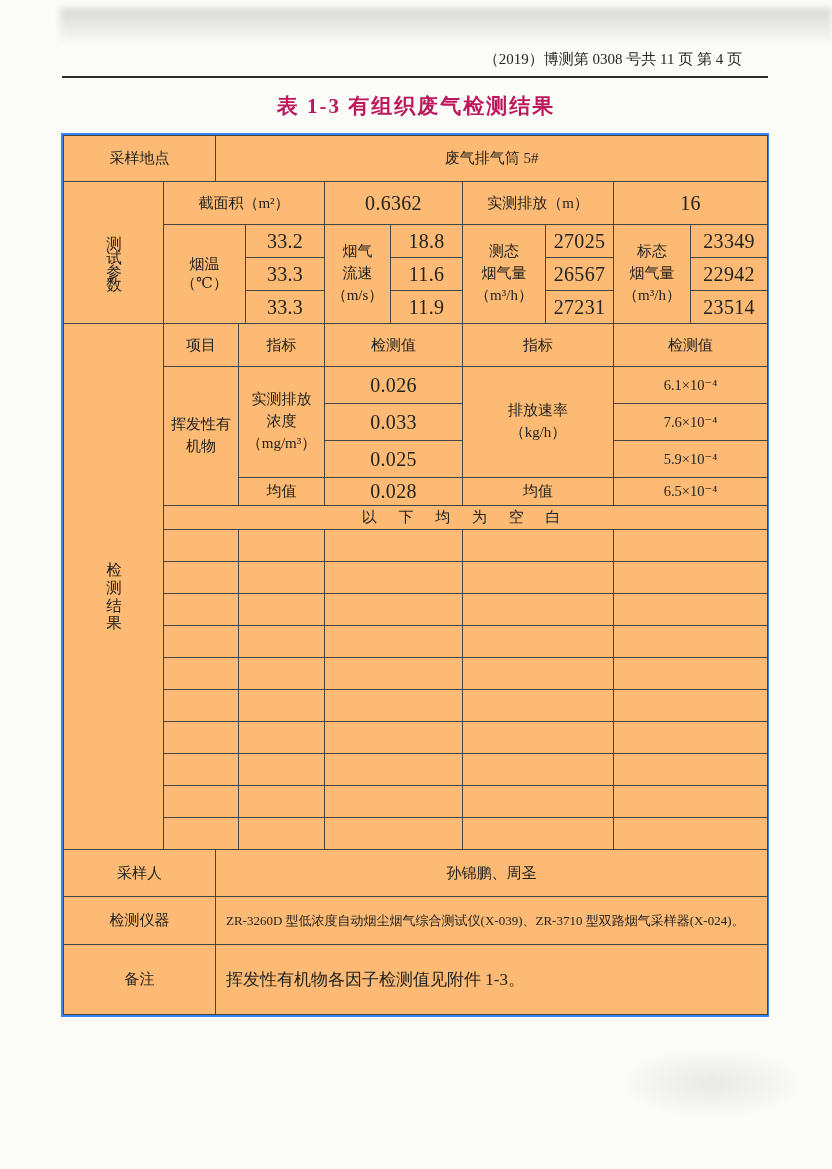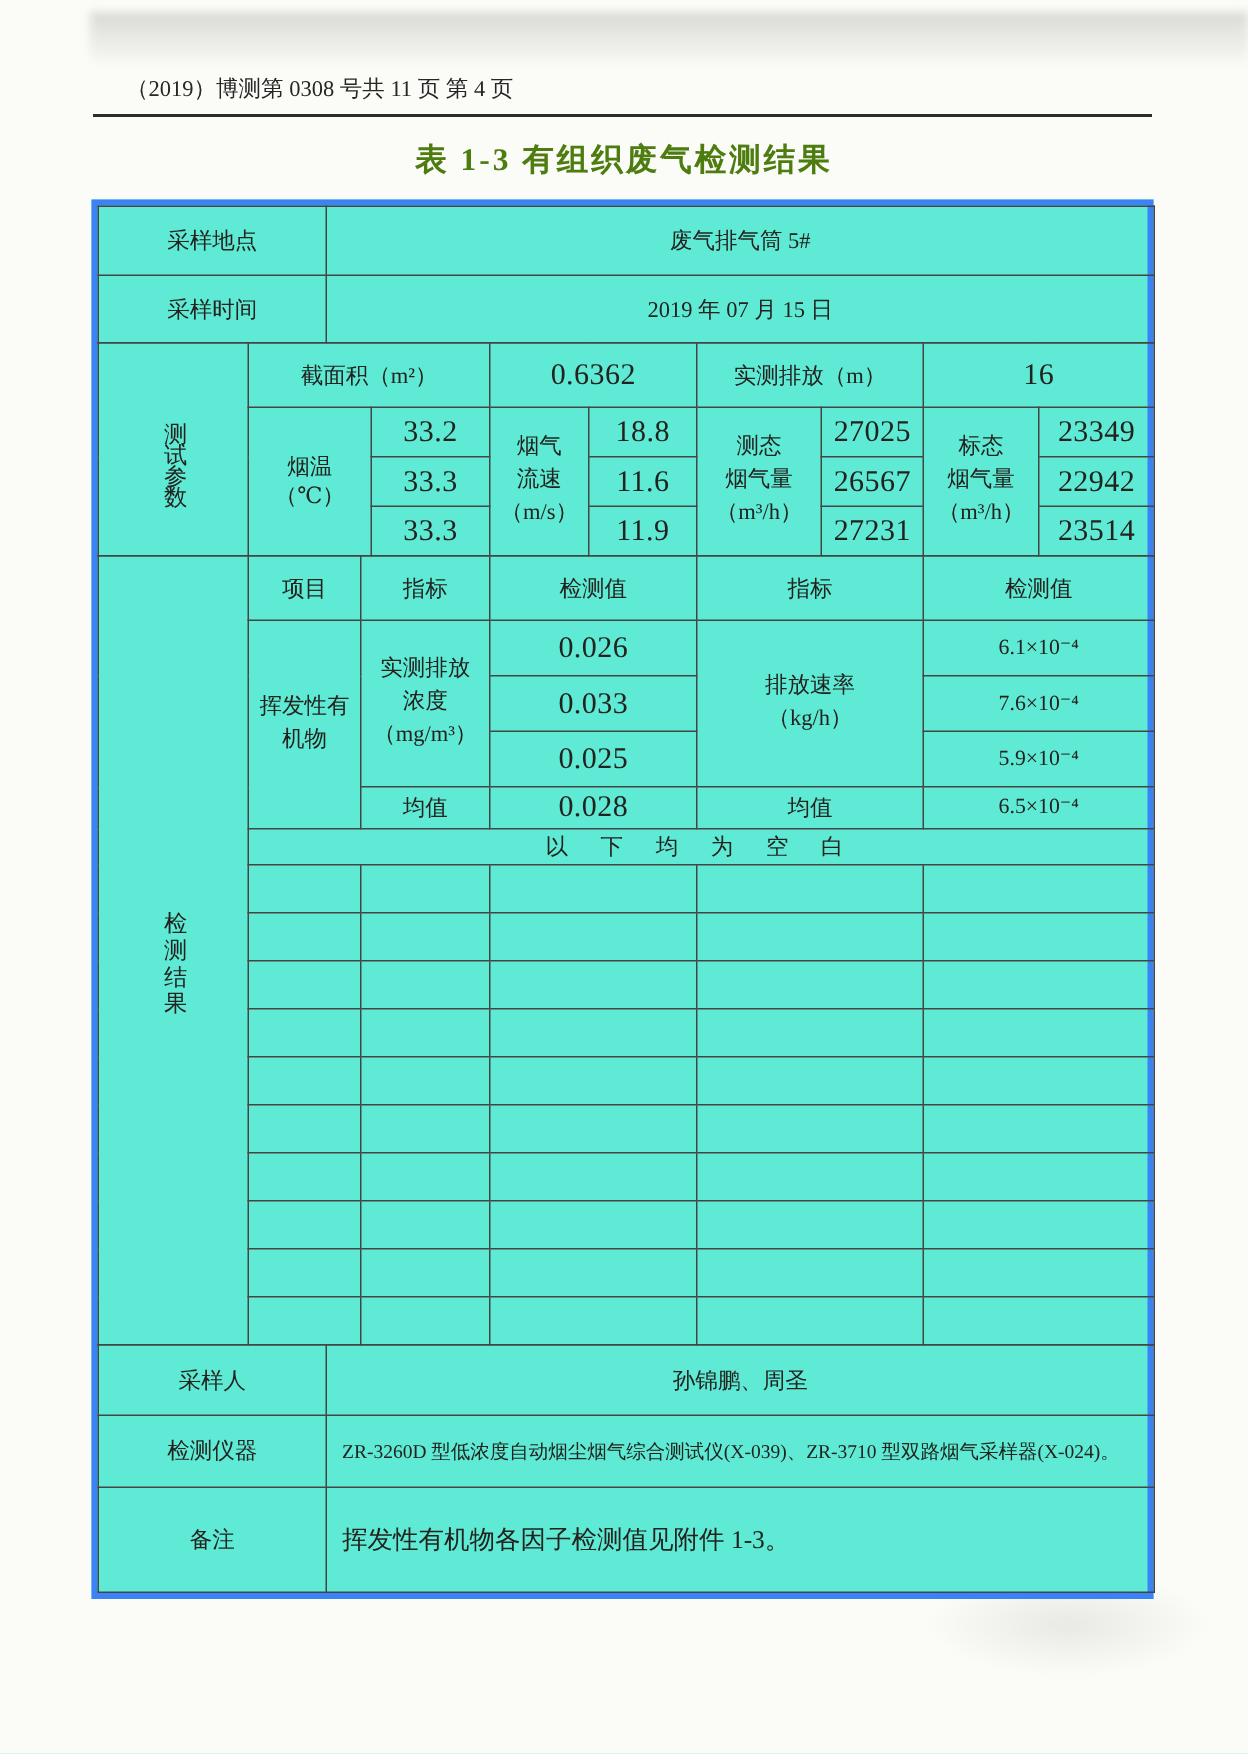--- a/index.html
+++ b/index.html
@@ -22,37 +22,37 @@
   }
   .scan-smudge-br {
     position: absolute; right: 25px; top: 1048px; width: 190px; height: 70px;
     background: radial-gradient(ellipse at center, rgba(170,170,164,0.22), rgba(170,170,164,0) 70%);
     filter: blur(2px);
   }
 
   
   .doc-header {
     position: absolute; top: 50px; left: 62px; width: 706px;
-    display: flex; justify-content: flex-start; align-items: flex-end;
+    display: flex; justify-content: flex-end; align-items: flex-end;
     padding: 0 26px 7px 22px;
     border-bottom: 2px solid #2d2d2b;
     font-size: 15px;
   }
   .doc-title {
     position: absolute; top: 92px; left: 0; width: 832px;
     text-align: center;
     font-size: 21px; font-weight: bold; letter-spacing: 2px;
-    color: #4d7c0f;
+    color: #be185d;
   }
 
   
   .tbl-wrap {
     position: absolute; top: 133px; left: 61px; width: 708px;
-    border: 4px solid #3b82f6;
-    background: #5eead4;
+    border: 2px solid #3b82f6;
+    background: #fdba74;
   }
   table { border-collapse: collapse; table-layout: fixed; width: 704px; }
   .tbl + .tbl { margin-top: -1px; }
   td {
     border: 1px solid #454543;
     text-align: center; vertical-align: middle;
     font-size: 15px; color: #22221f;
     padding: 2px 4px;
     overflow: hidden;
   }
@@ -94,24 +94,20 @@
 
     <table class="tbl">
       <colgroup>
           <col style="width:152px">
           <col style="width:552px">
         </colgroup>
       <tbody>
           <tr style="height:46px">
         <td>采样地点</td>
         <td>废气排气筒 5#</td>
-      </tr>
-      <tr style="height:45px">
-        <td>采样时间</td>
-        <td>2019 年 07 月 15 日</td>
       </tr>
     </tbody>
       </table>
 
     <table class="tbl">
       <colgroup>
         <col style="width:100px">
           <col style="width:82px">
           <col style="width:79px">
         <col style="width:66px">

